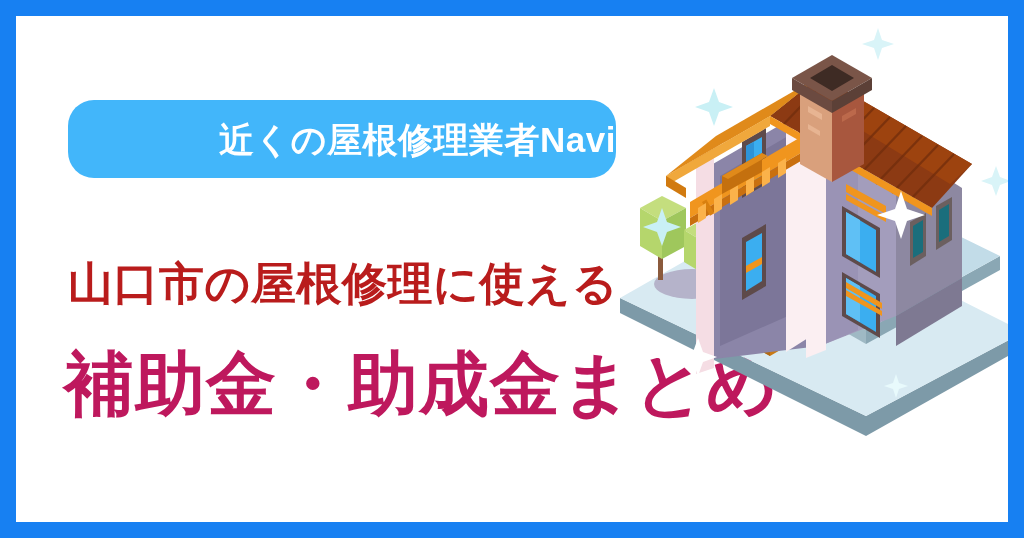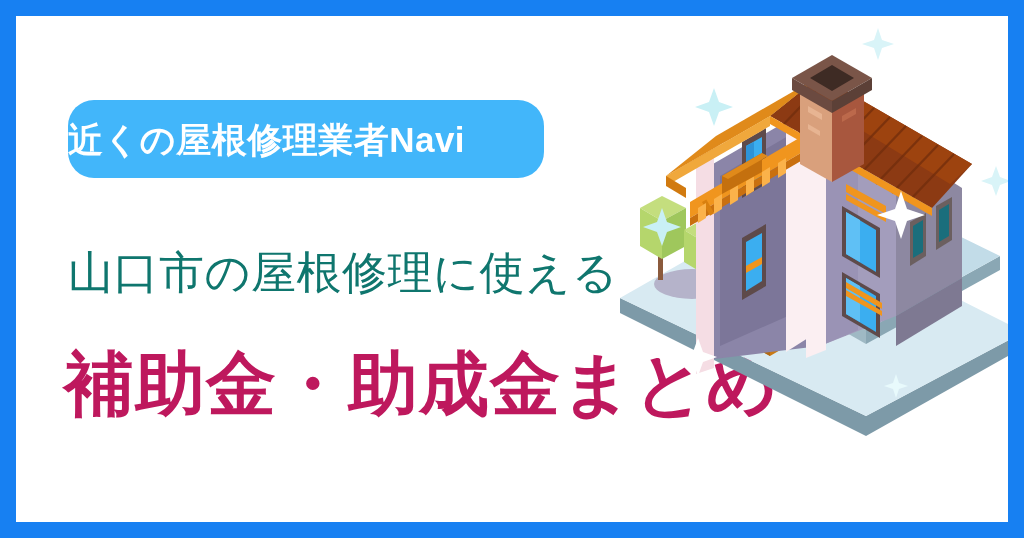--- a/index.html
+++ b/index.html
@@ -23,46 +23,46 @@
     height: 506px;
     background: #ffffff;
     overflow: hidden;
   }
 
   
   .badge {
     position: absolute;
     left: 52px;
     top: 84px;
-    width: 476px;
+    width: 548px;
     height: 78px;
     background: #42B6FA;
     border-radius: 26px;
     display: flex;
     align-items: center;
-    justify-content: flex-start;
+    justify-content: flex-end;
     box-sizing: border-box;
   }
   .badge-label {
     color: #ffffff;
     font-size: 35px;
     font-weight: bold;
     letter-spacing: 0.5px;
     line-height: 1;
     white-space: nowrap;
   }
 
   
   .headline-1 {
     position: absolute;
     left: 52px;
-    top: 234px;
-    color: #0f766e;
+    top: 245px;
+    color: #b91c1c;
     font-size: 45px;
-    font-weight: normal;
+    font-weight: bold;
     line-height: 1;
     letter-spacing: 0.5px;
     white-space: nowrap;
   }
   .headline-2 {
     position: absolute;
     left: 48px;
     top: 333px;
     color: #be185d;
     font-size: 70px;

